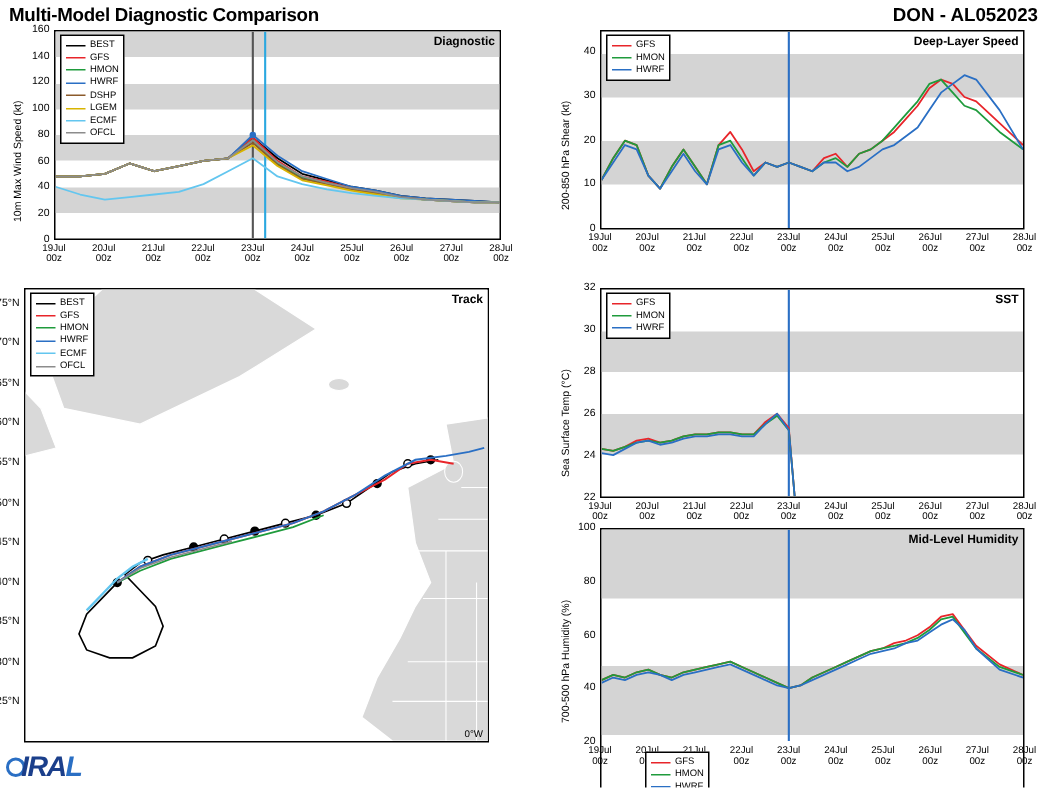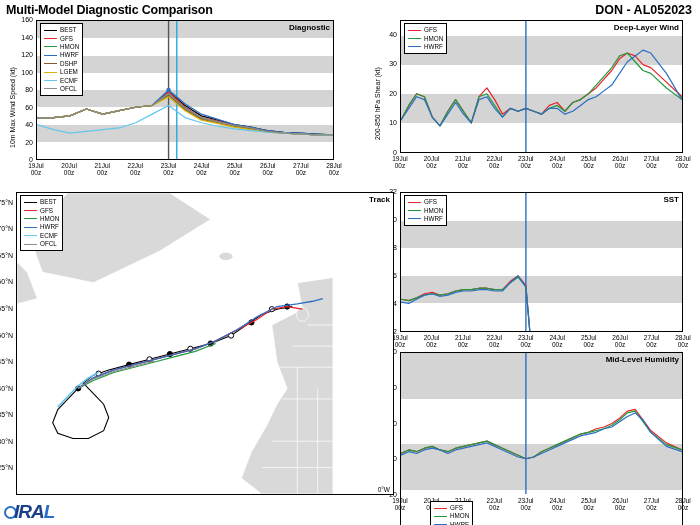--- a/index.html
+++ b/index.html
@@ -160,21 +160,21 @@
   <div class="plotbox">
     <div class="band" style="top:55.6%; height:22.2%;"></div>
     <div class="band" style="top:11.1%; height:22.2%;"></div>
     <svg id="svg-shear" width="281" height="131">
         <line x1="124.88888888888889" y1="0" x2="124.88888888888889" y2="131" stroke="#2a6fc4" stroke-width="1.4"></line>
         <polyline points="0,98.97777777777779 7.805555555555555,84.42222222222222 15.61111111111111,72.77777777777777 23.416666666666664,75.6888888888889 31.22222222222222,96.06666666666666 39.02777777777778,104.8 46.83333333333333,90.24444444444444 54.63888888888889,78.6 62.44444444444444,90.24444444444444 70.25,101.88888888888889 78.05555555555556,75.6888888888889 85.86111111111111,66.95555555555556 93.66666666666666,78.6 101.47222222222221,93.15555555555557 109.27777777777779,87.33333333333334 117.08333333333334,90.24444444444444 124.88888888888889,87.33333333333334 132.69444444444443,90.24444444444444 140.5,93.15555555555557 148.30555555555557,84.42222222222222 156.11111111111111,81.51111111111112 163.91666666666669,90.24444444444444 171.72222222222223,81.51111111111112 179.52777777777777,78.6 187.33333333333331,72.77777777777777 195.13888888888889,66.95555555555556 202.94444444444443,58.222222222222214 210.75,49.488888888888894 218.55555555555557,37.844444444444434 226.36111111111111,32.022222222222226 234.16666666666669,34.93333333333334 241.97222222222223,43.66666666666667 249.77777777777777,46.57777777777777 265.38888888888886,61.13333333333334 281,75.6888888888889" fill="none" stroke="#e8252a" stroke-width="1.2" stroke-linejoin="round"></polyline>
         <polyline points="0,98.97777777777779 7.805555555555555,84.42222222222222 15.61111111111111,72.77777777777777 23.416666666666664,75.6888888888889 31.22222222222222,96.06666666666666 39.02777777777778,104.8 46.83333333333333,90.24444444444444 54.63888888888889,78.6 62.44444444444444,90.24444444444444 70.25,101.88888888888889 78.05555555555556,75.6888888888889 85.86111111111111,72.77777777777777 93.66666666666666,84.42222222222222 101.47222222222221,96.06666666666666 109.27777777777779,87.33333333333334 117.08333333333334,90.24444444444444 124.88888888888889,87.33333333333334 132.69444444444443,90.24444444444444 140.5,93.15555555555557 148.30555555555557,87.33333333333334 156.11111111111111,84.42222222222222 163.91666666666669,90.24444444444444 171.72222222222223,81.51111111111112 179.52777777777777,78.6 187.33333333333331,72.77777777777777 195.13888888888889,64.04444444444445 202.94444444444443,55.31111111111112 210.75,46.57777777777777 218.55555555555557,34.93333333333334 226.36111111111111,32.022222222222226 234.16666666666669,40.75555555555556 241.97222222222223,49.488888888888894 249.77777777777777,52.400000000000006 265.38888888888886,66.95555555555556 281,78.6" fill="none" stroke="#1f9b3c" stroke-width="1.2" stroke-linejoin="round"></polyline>
         <polyline points="0,98.97777777777779 7.805555555555555,87.33333333333334 15.61111111111111,75.6888888888889 23.416666666666664,78.6 31.22222222222222,96.06666666666666 39.02777777777778,104.8 46.83333333333333,93.15555555555557 54.63888888888889,81.51111111111112 62.44444444444444,93.15555555555557 70.25,101.88888888888889 78.05555555555556,78.6 85.86111111111111,75.6888888888889 93.66666666666666,87.33333333333334 101.47222222222221,96.06666666666666 109.27777777777779,87.33333333333334 117.08333333333334,90.24444444444444 124.88888888888889,87.33333333333334 132.69444444444443,90.24444444444444 140.5,93.15555555555557 148.30555555555557,87.33333333333334 156.11111111111111,87.33333333333334 163.91666666666669,93.15555555555557 171.72222222222223,90.24444444444444 179.52777777777777,84.42222222222222 187.33333333333331,78.6 195.13888888888889,75.6888888888889 202.94444444444443,69.86666666666667 210.75,64.04444444444445 218.55555555555557,52.400000000000006 226.36111111111111,40.75555555555556 234.16666666666669,34.93333333333334 241.97222222222223,29.111111111111114 249.77777777777777,32.022222222222226 265.38888888888886,52.400000000000006 281,78.6" fill="none" stroke="#2a6fc4" stroke-width="1.2" stroke-linejoin="round"></polyline>
       </svg>
   </div>
-  <div class="panel-label">Deep-Layer Wind</div>
+  <div class="panel-label">Deep-Layer Speed</div>
   <div class="legend" id="lg-shear" style="left:4px; top:3px;">
       <div class="legend-row">
         <div class="legend-line" style="border-top-color: rgb(232, 37, 42);"></div>
         <div class="legend-text">GFS</div>
       </div>
       <div class="legend-row">
         <div class="legend-line" style="border-top-color: rgb(31, 155, 60);"></div>
         <div class="legend-text">HMON</div>
       </div>
       <div class="legend-row">
@@ -294,21 +294,21 @@
     <div class="xtick" style="left: 448.889px; width: 28px; top: 497px;">21Jul<br>00z</div>
     <div class="xtick" style="left: 480.333px; width: 28px; top: 497px;">22Jul<br>00z</div>
     <div class="xtick" style="left: 511.778px; width: 28px; top: 497px;">23Jul<br>00z</div>
     <div class="xtick" style="left: 543.222px; width: 28px; top: 497px;">24Jul<br>00z</div>
     <div class="xtick" style="left: 574.667px; width: 28px; top: 497px;">25Jul<br>00z</div>
     <div class="xtick" style="left: 606.111px; width: 28px; top: 497px;">26Jul<br>00z</div>
     <div class="xtick" style="left: 637.556px; width: 28px; top: 497px;">27Jul<br>00z</div>
     <div class="xtick" style="left: 669px; width: 28px; top: 497px;">28Jul<br>00z</div>
   </div>
 
-<div class="panel" id="p-track" style="left:16px; top:192px; width:378px; height:303px;">
+<div class="panel" id="p-track" style="left:16px; top:192px; width:310px; height:303px;">
   <div class="plotbox">
     <svg id="svg-track" width="316" height="301">
         <rect x="0" y="0" width="316" height="301" fill="#ffffff"></rect>
         <path d="M 244.64516129032256 301 L 316 301 L 316 84.49122807017542 L 280.3225806451613 89.77192982456143 L 285.4193548387097 116.17543859649123 L 254.83870967741933 132.01754385964912 L 259.93548387096774 168.98245614035088 L 270.1290322580645 195.3859649122807 L 259.93548387096774 211.2280701754386 L 249.74193548387095 232.35087719298247 L 234.45161290322582 258.7543859649123 L 224.25806451612905 285.1578947368421 Z" fill="#d9d9d9" stroke="#ffffff" stroke-width="0.8"></path>
         <path d="M 25.483870967741936 79.21052631578948 L 76.45161290322581 89.77192982456143 L 142.70967741935485 58.08771929824562 L 193.67741935483872 26.403508771929864 L 152.90322580645162 0 L 50.96774193548387 0 L 10.193548387096774 36.96491228070175 Z" fill="#d9d9d9" stroke="#ffffff" stroke-width="0.8"></path>
         <ellipse cx="208.96774193548387" cy="63.36842105263159" rx="7" ry="4" fill="#d9d9d9" stroke="#fff" stroke-width="0.7"></ellipse>
         <ellipse cx="285.4193548387097" cy="121.4561403508772" rx="6" ry="7" fill="#d9d9d9" stroke="#fff" stroke-width="0.7"></ellipse>
         <path d="M 0 110.89473684210526 L 20.387096774193548 105.61403508771929 L 10.193548387096774 79.21052631578948 L 0 68.64912280701756 Z" fill="#d9d9d9" stroke="#fff" stroke-width="0.7"></path>
         <line x1="259.93548387096774" y1="174.26315789473685" x2="316" y2="174.26315789473685" stroke="#ffffff" stroke-width="0.7"></line>
         <line x1="265.03225806451616" y1="205.94736842105263" x2="316" y2="205.94736842105263" stroke="#ffffff" stroke-width="0.7"></line>

